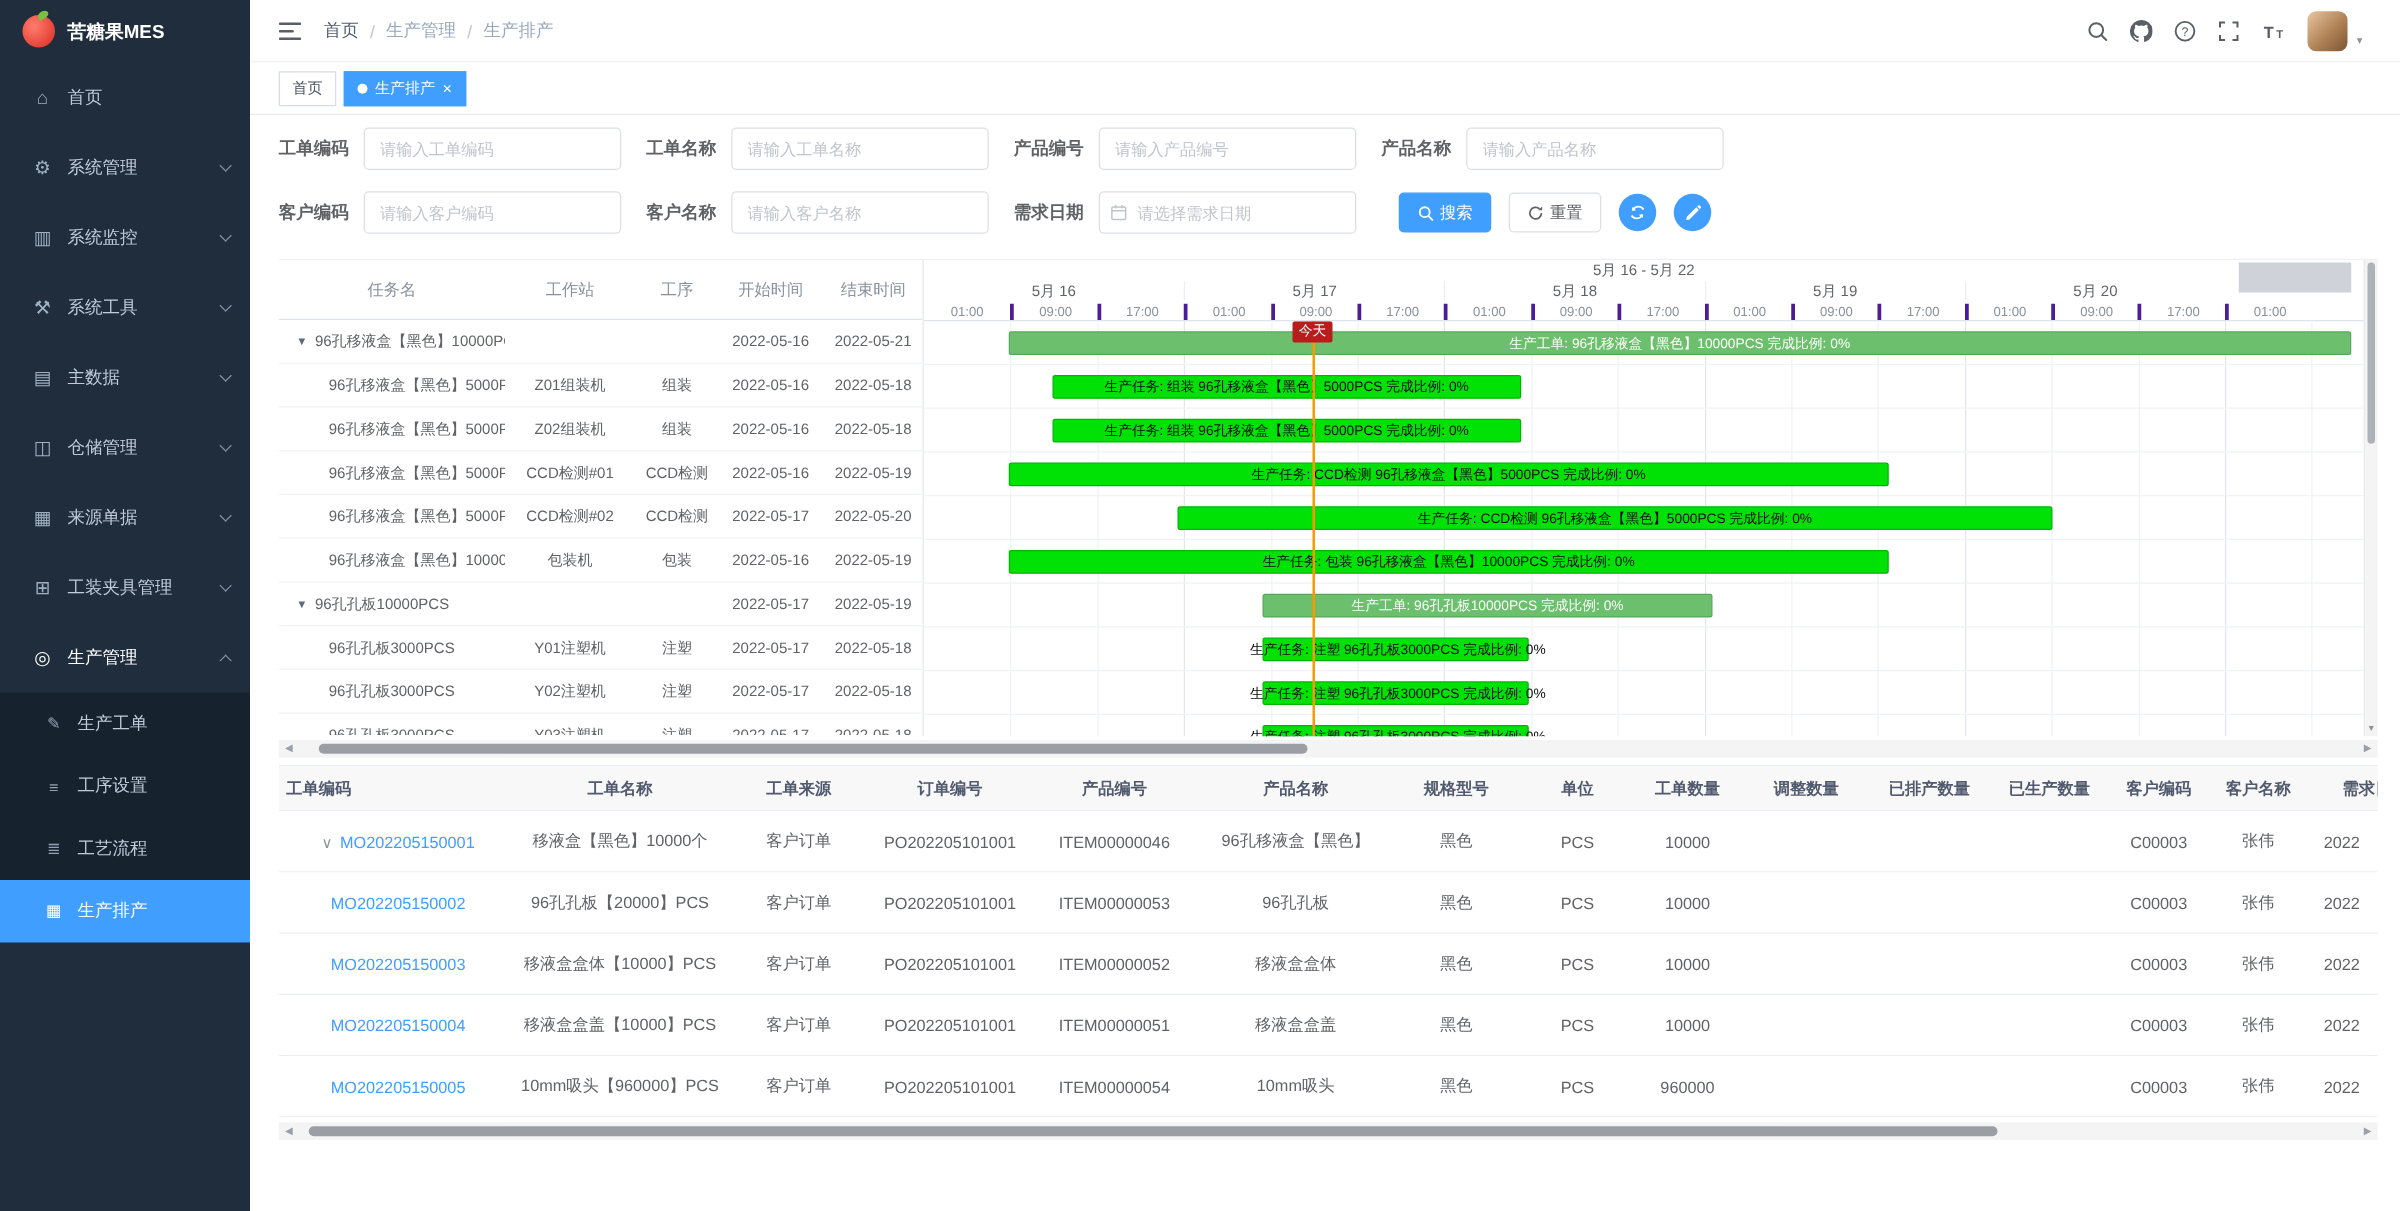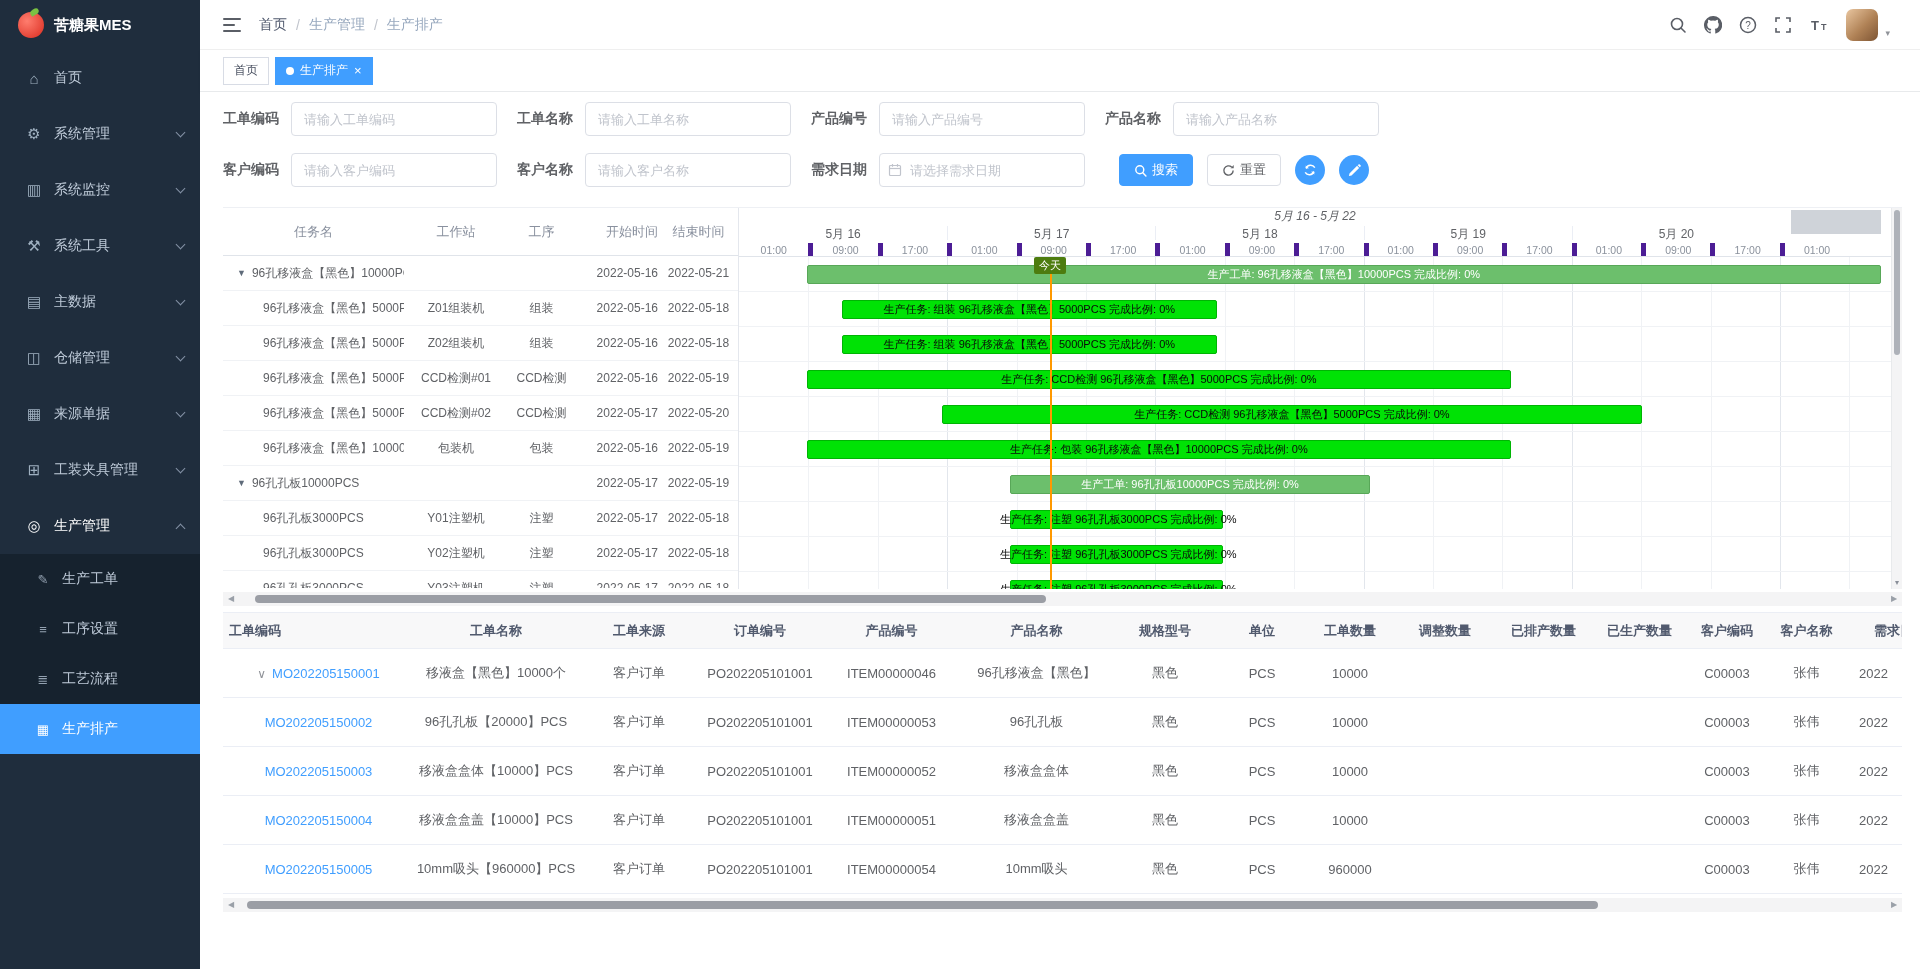--- a/index.html
+++ b/index.html
@@ -57,53 +57,53 @@
 .btn{display:inline-flex;align-items:center;gap:5px;height:32px;padding:0 14px;border-radius:4px;font-size:13px;cursor:pointer;font-family:inherit;}
 .btn-primary{background:var(--primary,#409eff);border:1px solid var(--primary,#409eff);color:#fff;margin-left:14px;}
 .btn-plain{background:#fff;border:1px solid #dcdfe6;color:#606266;margin-left:14px;}
 .btn-circle{width:30px;height:30px;border-radius:50%;border:none;background:var(--primary,#409eff);display:inline-flex;align-items:center;justify-content:center;cursor:pointer;margin-left:14px;}
 
 .gantt{display:flex;margin-top:20px;border-top:1px solid #eef0f4;}
 .gantt-left{width:516px;flex-shrink:0;border-right:1px solid #e4e7ed;}
 .gl-header{height:48px;display:flex;align-items:center;border-bottom:1px solid #e0e4ea;}
 .glc{font-size:12px;color:#606266;text-align:center;white-space:nowrap;overflow:hidden;flex-shrink:0;}
 .gl-header .glc{color:#8a919f;font-size:13px;}
-.c0{width:181px;}.c1{width:104px;}.c2{width:67px;}.c3{width:83px;text-align:right;}.c4{width:81px;}
+.c0{width:181px;}.c1{width:104px;}.c2{width:67px;}.c3{width:83px;}.c4{width:81px;}
 .gl-body{height:332px;overflow:hidden;}
 .gl-row{height:35px;display:flex;align-items:center;border-bottom:1px solid #f0f2f5;}
 .glc.task{display:flex;align-items:center;text-align:left;padding-left:14px;}
 .glc.task.lvl1{padding-left:40px;}
 .tri{font-size:9px;color:#5f6b7a;margin-right:6px;flex-shrink:0;cursor:pointer;}
 .task-text{white-space:nowrap;overflow:hidden;}
 .gantt-right{flex:1;min-width:0;position:relative;}
 .gr-header{border-bottom:1px solid #e0e4ea;overflow:hidden;position:relative;}
-.gr-week{height:16px;line-height:16px;text-align:center;font-size:12px;color:#606266;font-style:italic;}
+.gr-week{height:16px;line-height:16px;text-align:center;font-size:12px;color:#606266;}
 .week-block{position:absolute;top:2px;right:10px;width:90px;height:24px;background:#cfd3d9;z-index:2;}
 .gr-days{height:16px;white-space:nowrap;overflow:hidden;}
 .gr-day{display:inline-block;width:18.073%;font-size:12px;color:#606266;line-height:16px;text-align:center;border-left:1px solid #ebeef5;}
 .gr-day:first-child{border-left:none;}
 .gr-hours{height:16px;white-space:nowrap;overflow:hidden;}
-.gr-hour{display:inline-block;width:6.0243%;font-size:10.5px;color:#8a919c;line-height:15px;text-align:center;border-left:5px solid #4c1d95;}
+.gr-hour{display:inline-block;width:6.0243%;font-size:10.5px;color:#8a919c;line-height:15px;text-align:center;border-left:3px solid #4c1d95;}
 .gr-hour:first-child{border-left:none;}
 .gr-body{height:332px;position:relative;overflow:hidden;}
 #grid-lines{position:absolute;top:0;left:0;right:0;bottom:0;}
 .vline{position:absolute;top:0;bottom:0;width:1px;background:#f0f2f5;}
 .vline.day{background:#e2e6ec;}
 #gr-rows{position:relative;}
 .gr-row{height:35px;border-bottom:1px solid #f0f2f5;position:relative;}
 .bar{position:absolute;top:8px;height:19px;border-radius:2px;display:flex;align-items:center;justify-content:center;cursor:pointer;}
 .bar.order{background:var(--bar-order,#6cbf6c);border:1px solid #58a758;}
 .bar.task{background:var(--bar-task,#00e205);border:1px solid #00b404;}
 .bar-label{font-size:11px;white-space:nowrap;}
 .bar.order>.bar-label{color:#fff;}
 .bar.task>.bar-label{color:#0a0a0a;}
 .bar.lalign{justify-content:center;}
 .bar.lalign>.bar-label{padding-left:4px;}
 #today-line{position:absolute;top:0;bottom:0;width:2px;background:var(--today,#ff9800);z-index:4;}
-#today-badge{position:absolute;top:0;transform:translateX(-50%);background:#4d7c0f;color:#fff;font-size:11px;line-height:17px;padding:0 5px;border-radius:2px;z-index:5;}
+#today-badge{position:absolute;top:0;transform:translateX(-50%);background:#b91c1c;color:#fff;font-size:11px;line-height:17px;padding:0 5px;border-radius:2px;z-index:5;}
 .gantt-vscroll{width:11px;flex-shrink:0;background:#f4f4f5;border-left:1px solid #e8eaec;position:relative;}
 .vthumb{position:absolute;top:2px;left:2px;width:6px;height:145px;border-radius:3px;background:#aeb2b9;}
 .varrow{position:absolute;bottom:1px;width:100%;text-align:center;font-size:8px;color:#8a8f99;line-height:10px;}
 
 .hscroll{height:14px;margin-top:3px;display:flex;align-items:center;background:#f4f4f5;}
 .harrow{width:16px;text-align:center;font-size:8px;color:#9aa0a8;line-height:14px;cursor:pointer;}
 .htrack{flex:1;height:10px;position:relative;}
 .hthumb{position:absolute;top:1px;left:0;height:8px;border-radius:4px;background:#9b9ea5;cursor:pointer;}
 
 .orders-clip{margin-top:6px;overflow:hidden;}

